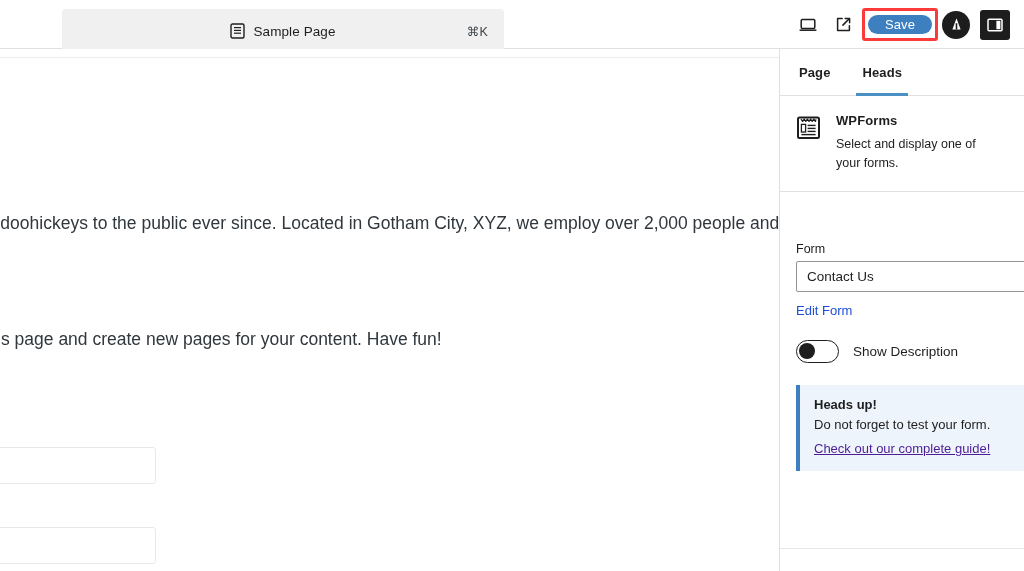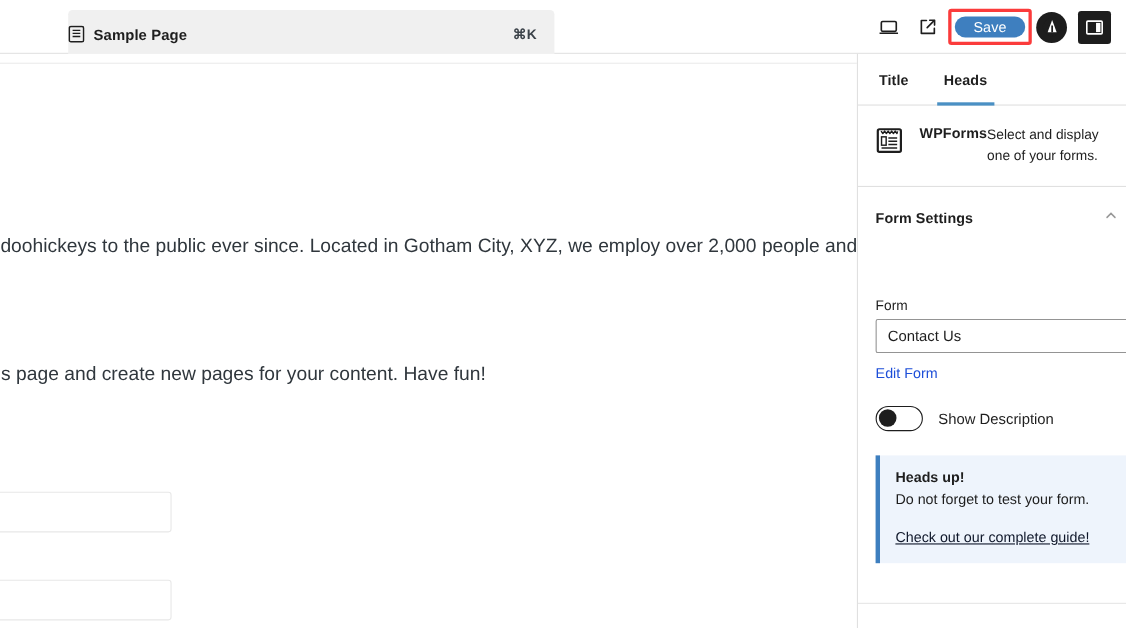--- a/index.html
+++ b/index.html
@@ -21,23 +21,22 @@
     background: #ffffff;
     border-bottom: 1px solid #e0e0e0;
     display: flex; align-items: center;
   }
 
   .cmdbar {
     position: absolute; left: 62px; top: 9px;
     width: 442px; height: 44px;
     background: #f0f0f0;
     border-radius: 4px;
-    display: flex; align-items: center; 
+    display: flex; align-items: center; justify-content: center;
     cursor: text;
-    font-weight: bold;
   }
   .cmdbar-inner { display: flex; align-items: center; gap: 8px; }
   .cmdbar-title {
     font-size: 13.5px; color: #1e1e1e; letter-spacing: .1px;
   }
   .cmdbar-shortcut {
     position: absolute; right: 16px; top: 50%; transform: translateY(-50%);
     font-size: 12.5px; color: #3c434a; letter-spacing: .2px;
   }
   .doc-icon { width: 15px; height: 16px; display:block; }
@@ -171,21 +170,21 @@
   }
 
   .block-card {
     padding: 17px 16px 18px 16px;
     display: flex; gap: 15px;
     border-bottom: 1px solid #e0e0e0;
   }
   .block-icon {
     flex: 0 0 auto; width: 25px; height: 25px; margin-top: 2px;
   }
-  .block-meta { display: flex; }
+  .block-meta { display: flex; flex-direction: column; }
   .block-title {
     font-size: 13px; font-weight: bold; color: #1e1e1e;
     margin-bottom: 7px; letter-spacing: .1px;
   }
   .block-desc {
     font-size: 12.5px; color: #1e1e1e; line-height: 19px;
     max-width: 152px;
   }
 
   .panel-section { padding: 0; }
@@ -265,23 +264,23 @@
     width: 244px;
     background: #eef4fc;
     border-left: 4px solid #3e7fbf;
     padding: 12px 14px 14px 14px;
   }
   .notice-title {
     font-size: 13px; font-weight: bold; color: #1e1e1e; margin-bottom: 3px;
   }
   .notice-text { font-size: 13px; color: #1e1e1e; line-height: 20px; }
   .notice-link {
-    font-size: 13px; color: #0f172a;
+    font-size: 13px; color: #4c1d95;
     text-decoration: underline; cursor: pointer;
-    display: inline-block; margin-top: 17px;
+    display: inline-block; margin-top: 6px;
   }
 
   .sidebar-bottom-rule {
     position: absolute; left: 0; bottom: 22px; width: 245px;
     border-top: 1px solid #e6e6e6;
   }
 </style>
 </head>
 <body>
 
@@ -359,21 +358,21 @@
     <div class="para p2">As a new WordPress user, you should go to your dashboard to delete this page and create new pages for your content. Have fun!</div>
 
     <div class="field-box f1"></div>
     <div class="field-box f2"></div>
 
   </div>
 
   <div class="sidebar">
 
     <div class="tabs">
-      <div class="tab">Title</div>
+      <div class="tab">Page</div>
       <div class="tab active">Heads</div>
     </div>
 
     <div class="block-card">
       <span class="block-icon">
         <svg width="25" height="25" viewBox="0 0 25 25" fill="none" xmlns="http://www.w3.org/2000/svg">
           <rect x="2" y="2.5" width="21" height="20.5" rx="1.5" stroke="#1e1e1e" stroke-width="2"></rect>
           <path d="M5 4.2 L6.6 6.4 L8.2 4.2 L9.8 6.4 L11.4 4.2 L13 6.4 L14.6 4.2 L16.2 6.4 L17.8 4.2 L19.4 6.4 L20 4.4" stroke="#1e1e1e" stroke-width="1.3" fill="none" stroke-linejoin="round"></path>
           <rect x="5.4" y="9.4" width="4.2" height="7.6" stroke="#1e1e1e" stroke-width="1.3"></rect>
           <line x1="11.6" y1="10.4" x2="19.6" y2="10.4" stroke="#1e1e1e" stroke-width="1.4"></line>
@@ -383,28 +382,20 @@
         </svg>
       </span>
       <div class="block-meta">
         <div class="block-title">WPForms</div>
         <div class="block-desc">Select and display one of your forms.</div>
       </div>
     </div>
 
     <div class="panel-section">
 
-      <div class="section-head">
-        <span class="section-title">Form Settings</span>
-        <span class="section-chevron">
-          <svg width="12" height="12" viewBox="0 0 12 12" fill="none" xmlns="http://www.w3.org/2000/svg">
-            <path d="M2.4 7.6 L6 4 L9.6 7.6" stroke="#1e1e1e" stroke-width="1.4" fill="none" stroke-linecap="round"></path>
-          </svg>
-        </span>
-      </div>
 
       <div class="field-label">Form</div>
 
       <div class="select-row">
         <div class="form-select">Contact Us</div>
       </div>
 
       <a class="edit-link">Edit Form</a>
 
 

